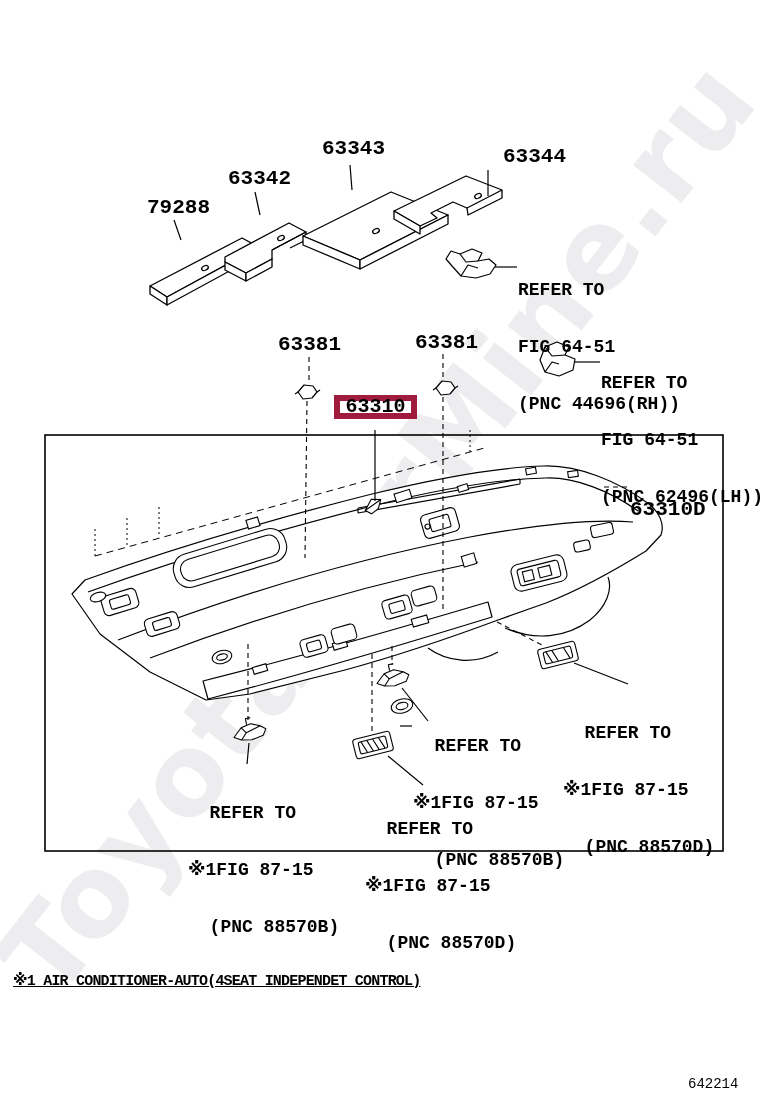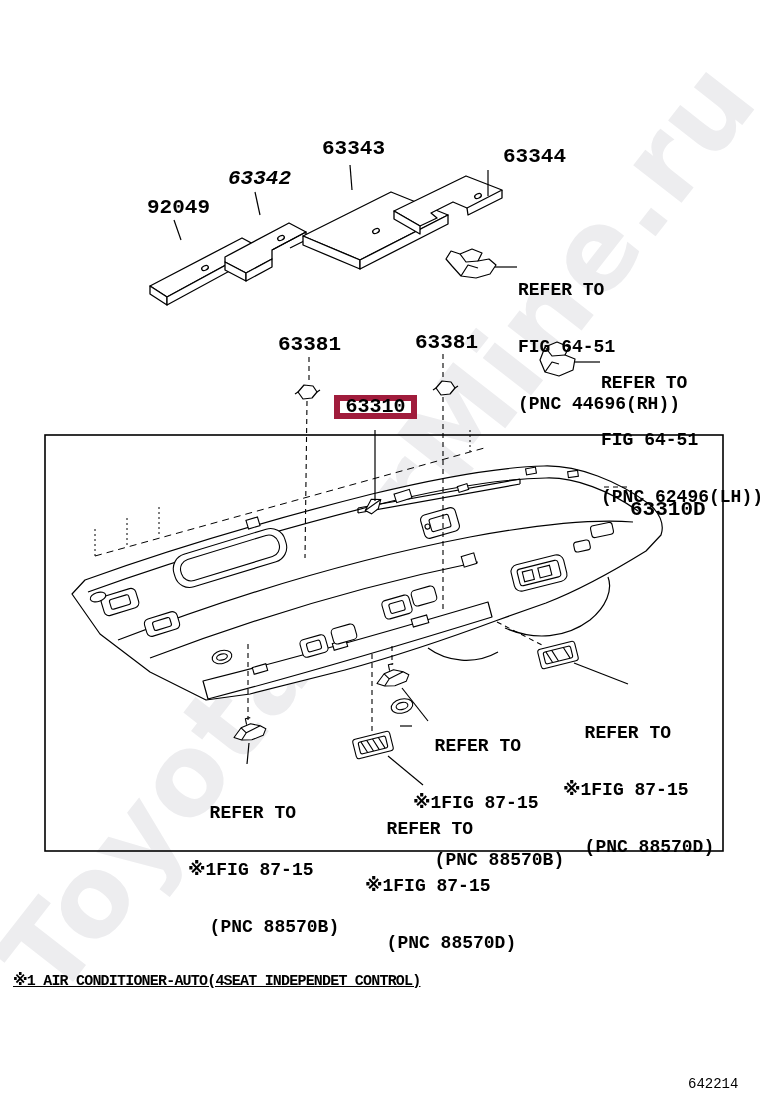--- a/index.html
+++ b/index.html
@@ -229,22 +229,22 @@
     <rect x="-14" y="-6" width="28" height="12" rx="2"></rect>
     <path d="M-11,-6 L-7,6 M-5,-6 L-1,6 M1,-6 L5,6 M7,-6 L11,6" fill="none"></path>
   </g>
   <g transform="translate(558,655) rotate(-14)" fill="#fff" stroke="#000" stroke-width="1.1">
     <rect x="-19" y="-10" width="38" height="20" rx="3"></rect>
     <rect x="-14" y="-6" width="28" height="12" rx="2"></rect>
     <path d="M-11,-6 L-7,6 M-5,-6 L-1,6 M7,-6 L11,6" fill="none"></path>
   </g>
 </svg>
 
-<div class="part-label" style="left:147px;top:197px;">92049</div>
-<div class="part-label" style="left:228px;top:168px;font-style:italic;">63342</div>
+<div class="part-label" style="left:147px;top:197px;">79288</div>
+<div class="part-label" style="left:228px;top:168px;">63342</div>
 <div class="part-label" style="left:322px;top:138px;">63343</div>
 <div class="part-label" style="left:457px;top:146px;margin-left:46px;">63344</div>
 <div class="part-label" style="left:278px;top:334px;">63381</div>
 <div class="part-label" style="left:415px;top:332px;">63381</div>
 <div class="part-label" style="left:630px;top:472px;margin-top:27px;">63310D</div>
 
 <div id="highlight-box">
   <span>63310</span>
 </div>
 

